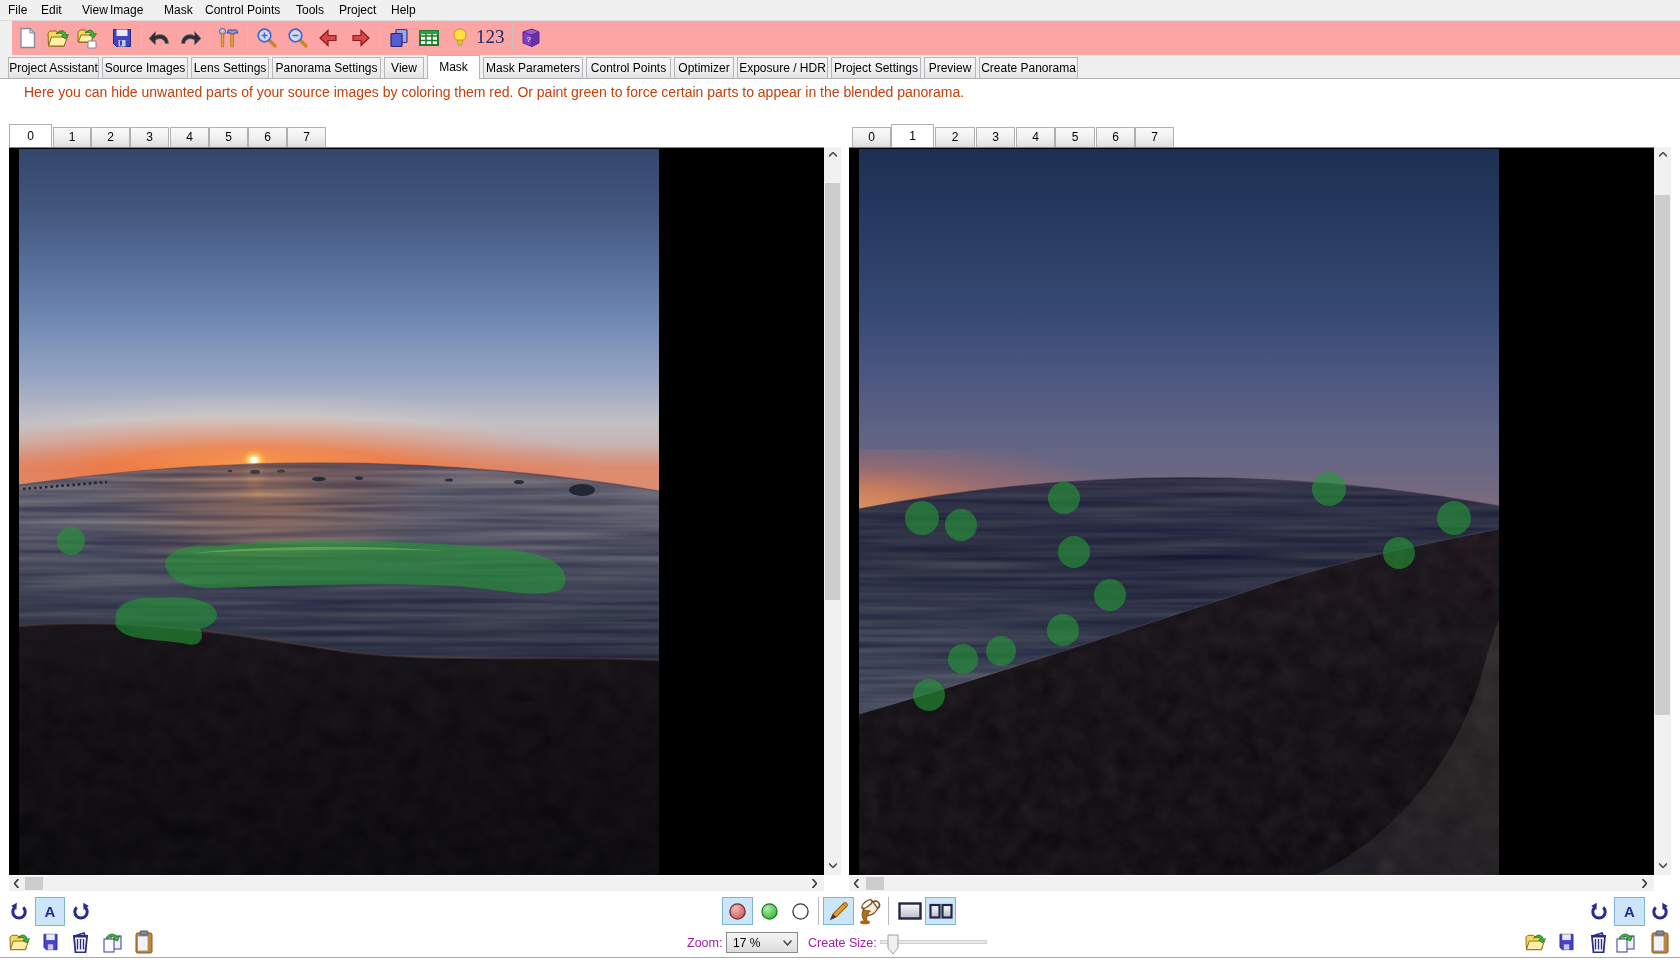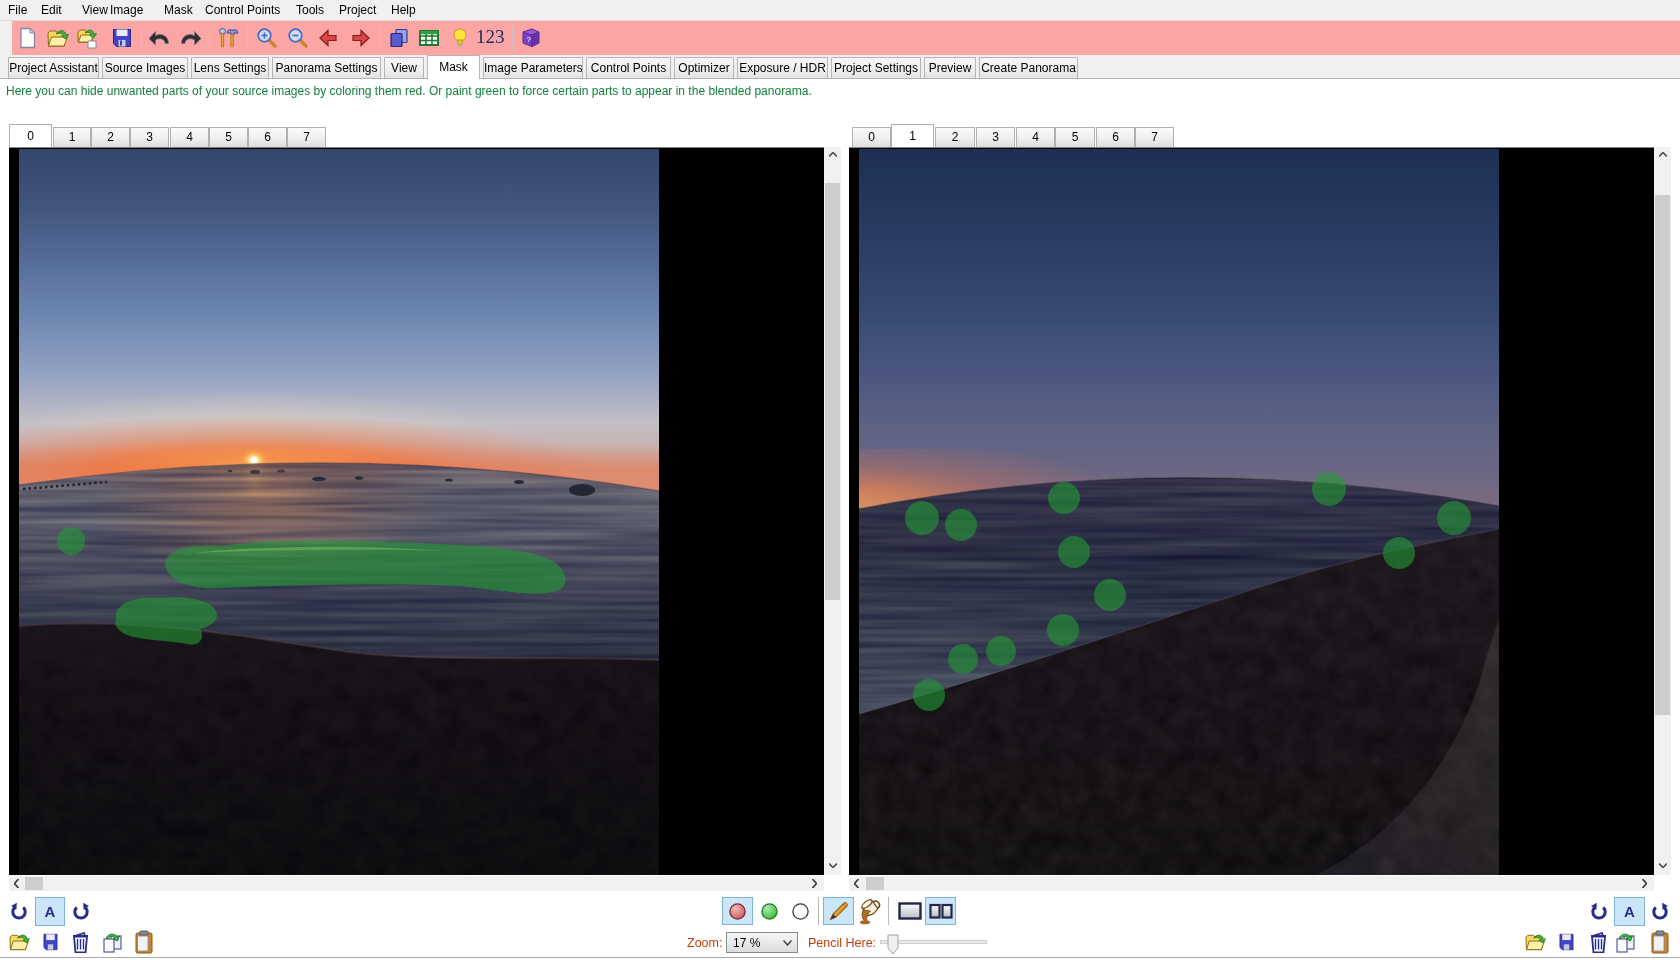--- a/index.html
+++ b/index.html
@@ -15,37 +15,37 @@
 .tsep { position:absolute; top:5px; width:1px; height:24px; background:#c5c5c5; }
 .ticon { position:absolute; top:6px; }
 
 #tabrow { left:0; top:55px; width:1680px; height:24px; background:#f0f0f0; }
 #tabrow .line { position:absolute; left:0; top:23px; width:1680px; height:1px; background:#b0b2b6; }
 .tab { position:absolute; top:2px; height:21px; border:1px solid #b4b6ba; border-bottom:none;
   background:linear-gradient(#f6f6f6,#efefef 60%,#e2e2e4); font-size:12px; text-align:center;
   line-height:20px; color:#000; border-radius:1px 1px 0 0; white-space:nowrap; overflow:hidden;}
 .tab.sel { top:0; height:24px; background:#fff; line-height:23px; z-index:3; }
 #content { left:0; top:79px; width:1680px; height:886px; background:#fff; }
-#hint { position:absolute; left:6px; top:84px; font-size:12px; color:#15803d; }
+#hint { position:absolute; left:24px; top:84px; font-size:14px; color:#c2410c; }
 
 .stab { position:absolute; height:20px; border:1px solid #aeb0b4; border-bottom:none;
   background:linear-gradient(#fafafa,#efefef 55%,#dddddf); font-size:12px; text-align:center;
   line-height:19px; border-radius:1px 1px 0 0; white-space:nowrap; }
 .stab.sel { height:23px; background:#fff; line-height:22px; z-index:3; }
 
 .canvas { position:absolute; background:#000; border-top:1px solid #828282; overflow:hidden; }
 
 .sb { position:absolute; background:#f1f1f1; }
 .sbthumb { position:absolute; background:#cdcdcd; }
 .chev { position:absolute; }
 
 #bottombar { left:0; top:891px; width:1680px; height:67px; background:#fff; }
 #botline { left:0; top:957px; width:1680px; height:1px; background:#a9a9ad; }
 .selbox { position:absolute; background:#cbe5f9; border:1px solid #7fb3d8; }
-.blabel { position:absolute; font-size:12.5px; color:#c2410c; }
+.blabel { position:absolute; font-size:12.5px; color:#a21caf; }
 </style>
 </head>
 <body>
 <div id="app">
   <div id="menubar" class="abs">
     <span style="left:8px">File</span>
     <span style="left:41px">Edit</span>
     <span style="left:82px">View</span>
     <span style="left:110px">Image</span>
     <span style="left:164px">Mask</span>
@@ -132,21 +132,21 @@
       </svg>
   </div>
   <div id="tabrow" class="abs">
     <div class="line"></div>
     <div class="tab" style="left:8px;width:91px">Project Assistant</div>
     <div class="tab" style="left:102px;width:86px">Source Images</div>
     <div class="tab" style="left:191px;width:78px">Lens Settings</div>
     <div class="tab" style="left:272px;width:109px">Panorama Settings</div>
     <div class="tab" style="left:384px;width:40px">View</div>
     <div class="tab sel" style="left:427px;width:53px">Mask</div>
-    <div class="tab" style="left:483px;width:100px">Image Parameters</div>
+    <div class="tab" style="left:483px;width:100px">Mask Parameters</div>
     <div class="tab" style="left:586px;width:85px">Control Points</div>
     <div class="tab" style="left:674px;width:60px">Optimizer</div>
     <div class="tab" style="left:737px;width:91px">Exposure / HDR</div>
     <div class="tab" style="left:831px;width:90px">Project Settings</div>
     <div class="tab" style="left:924px;width:52px">Preview</div>
     <div class="tab" style="left:979px;width:99px">Create Panorama</div>
   </div>
   <div id="content" class="abs"></div>
   <div id="hint">Here you can hide unwanted parts of your source images by coloring them red. Or paint green to force certain parts to appear in the blended panorama.</div>
 
@@ -539,21 +539,21 @@
       <rect x="13.5" y="2" width="9" height="12.5" fill="url(#rcg2)" stroke="#252548" stroke-width="2.2"></rect>
     </svg>
 
   <div class="blabel" style="left:687px;top:936px">Zoom:</div>
   <div class="abs" style="left:726px;top:932px;width:72px;height:21px;border:1px solid #8a8a8a;background:linear-gradient(#f5f5f5,#e8e8e8 60%,#dcdcdc)">
     <div style="position:absolute;left:6px;top:0;font-size:12px;line-height:20px">17 %</div>
     <svg style="position:absolute;right:5px;top:7px" width="9" height="6">
         <path d="M0.5,0.5 L4.5,5 L8.5,0.5" stroke="#404040" stroke-width="1.5" fill="none"></path>
       </svg>
   </div>
-  <div class="blabel" style="left:808px;top:936px">Pencil Here:</div>
+  <div class="blabel" style="left:808px;top:936px">Create Size:</div>
   <div class="abs" style="left:880px;top:940px;width:107px;height:4px;background:#e8e8e8;border:1px solid #d0d0d0"></div>
   <svg class="abs" style="left:887px;top:934px" width="12" height="21">
       <path d="M1,1 h10 v13 l-5,6 l-5,-6 z" fill="#f0f0f0" stroke="#a0a0a0" stroke-width="1"></path>
     </svg>
 
   <svg class="abs" style="left:1590px;top:900px" width="18" height="20" viewBox="0 0 18 20">
       <g transform="translate(0,1.5)">
         <path d="M13.2,5.8 A6.2,6.2 0 1 1 4.8,5.8" stroke="#2b2b8a" stroke-width="3" fill="none"></path>
         <path d="M6.8,1.2 L1.2,4.6 L6.4,8.4 Z" fill="#2b2b8a"></path>
       </g>

